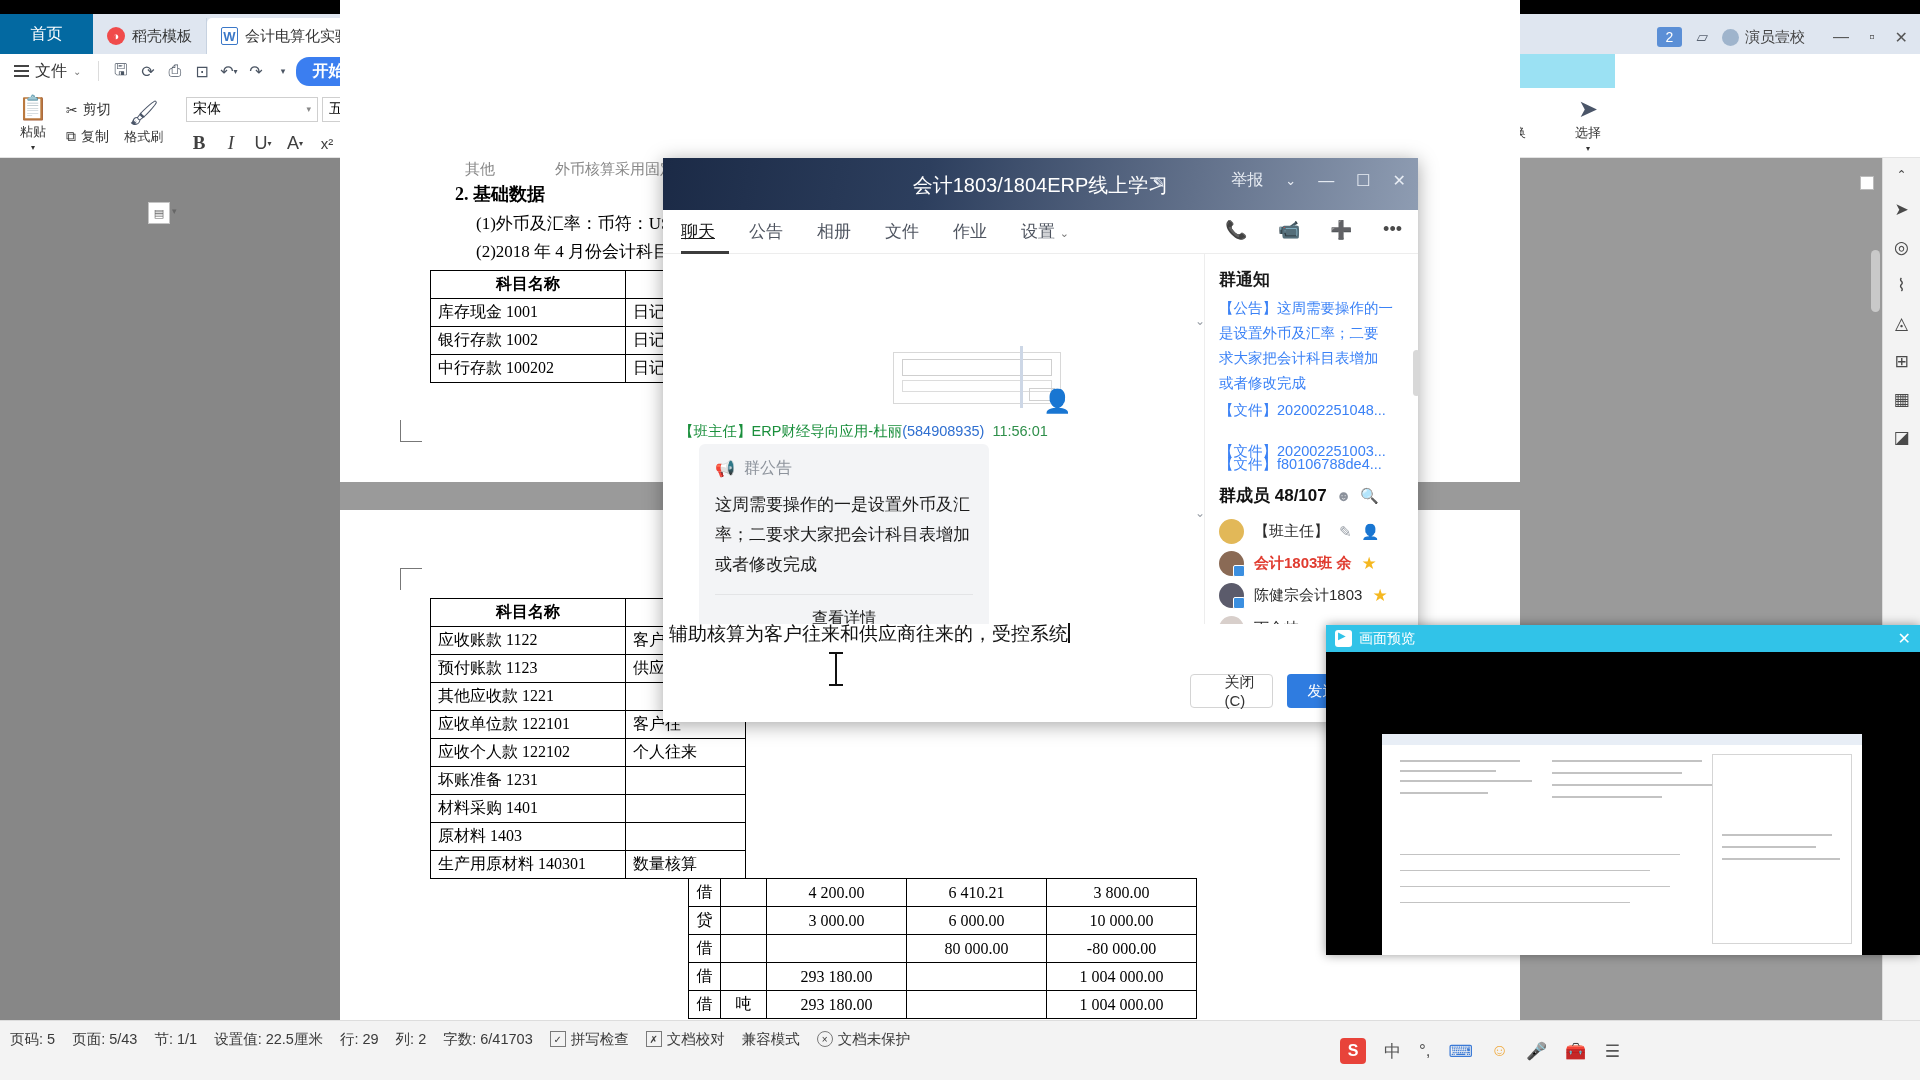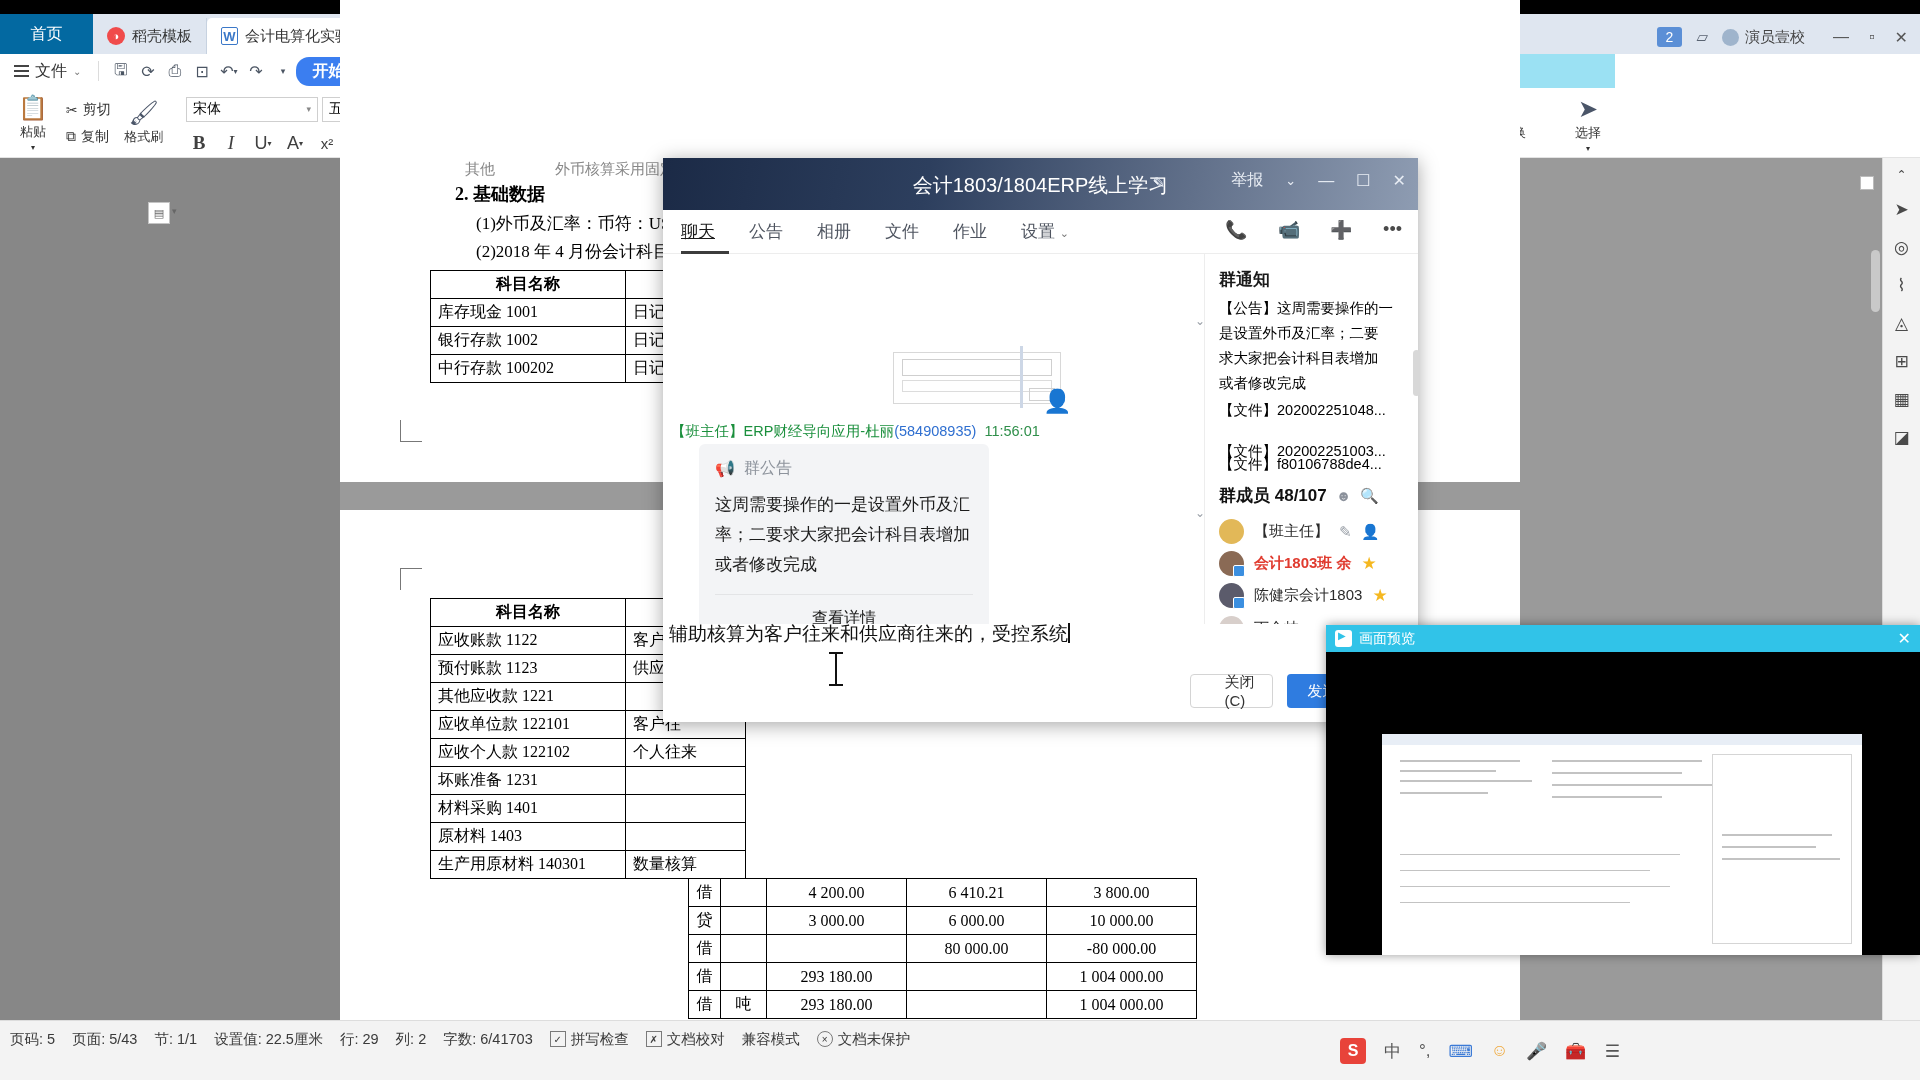--- a/index.html
+++ b/index.html
@@ -108,21 +108,21 @@
   .qq-nav { height:44px; border-bottom:1px solid #ededed; display:flex; align-items:center;
       padding-left:18px; gap:34px; font-size:17px; color:#4f5560; position:relative;}
   .qq-nav .nv.active { color:#1a1a1a;text-decoration:underline; }
   .qq-nav .uline { position:absolute; left:18px; top:41px; width:48px; height:3px; background:#3c3c3c;}
   .qq-nav-icons { position:absolute; right:16px; top:9px; display:flex; gap:30px; color:#3b7ad6; font-size:18px;}
 
   .qq-body { position:relative; height:468px; display:flex; }
   .qq-main { width:542px; position:relative; border-right:1px solid #ededed; }
   .qq-side { width:213px; position:relative; background:#fff; }
 
-  .msgsender { position:absolute; left:8px; top:168px; font-size:14.5px; color:#1a8f3c; }
+  .msgsender { position:absolute; left:16px; top:168px; font-size:14.5px; color:#1a8f3c; }
   .msgsender .lnk { color:#2f6fd0; }
   .msgsender .tm { color:#2f8f4a; margin-left:8px; }
   .bubble { position:absolute; left:36px; top:190px; width:290px; background:#f3f4f6;
       border-radius:6px; padding:14px 16px 0 16px; }
   .bub-title { display:flex; align-items:center; gap:9px; font-size:16px; color:#8d939c; }
   .bub-body { font-size:17px; color:#1c1c1c; line-height:30px; margin-top:11px; }
   .bub-det { text-align:center; font-size:16px; color:#1c1c1c; border-top:1px solid #e3e4e6;
       margin-top:14px; padding:13px 0; }
   .thumbcard { position:absolute; left:230px; top:98px; width:168px; height:52px;
       border:1px solid #d8d8d8; background:#fff; }
@@ -142,21 +142,21 @@
   .btnrow { position:absolute; right:14px; top:50px; display:flex; align-items:center; gap:14px; }
   .bclose { width:83px; height:34px; border:1px solid #d4d4d4; background:#fff; border-radius:4px;
       font-size:15px; color:#333; display:flex; align-items:center; justify-content:center;padding-left:33px; }
   .bsend { height:34px; background:#2f7ce0; color:#fff; border-radius:4px; display:flex; }
   .bsend .lab { display:flex; align-items:center; padding:0 20px; font-size:15px; }
   .bsend .dv { width:1px; background:rgba(255,255,255,.45); }
   .bsend .ar { display:flex; align-items:center; padding:0 10px; font-size:11px; }
 
   
   .sp-title { position:absolute; left:14px; top:14px; font-size:17px; font-weight:bold; color:#1a1a1a;}
-  .sp-item { position:absolute; left:14px; width:190px; font-size:14.5px; color:#000000; line-height:25px;}
+  .sp-item { position:absolute; left:14px; width:190px; font-size:14.5px; color:#3b82f6; line-height:25px;}
   .memhdr { position:absolute; left:14px; top:230px; display:flex; align-items:center; gap:9px;
       font-size:17px; font-weight:bold; color:#111; }
   .memhdr .ic { font-size:15px; color:#8b919b; font-weight:normal; }
   .mem { position:absolute; left:14px; display:flex; align-items:center; gap:10px; font-size:15px; color:#2b2b2b;}
   .av { width:25px; height:25px; border-radius:50%; position:relative; flex:none; }
   .av:after { content:""; position:absolute; right:-1px; bottom:-1px; width:10px; height:10px;
       background:#3b8fe0; border:1.5px solid #fff; border-radius:2px; }
   .av.noq:after { display:none; }
   .star { color:#f5b820; font-size:17px; }
   .sidescroll { position:absolute; right:-2px; top:96px; width:7px; height:46px; background:#d8d8d8; border-radius:4px;}

